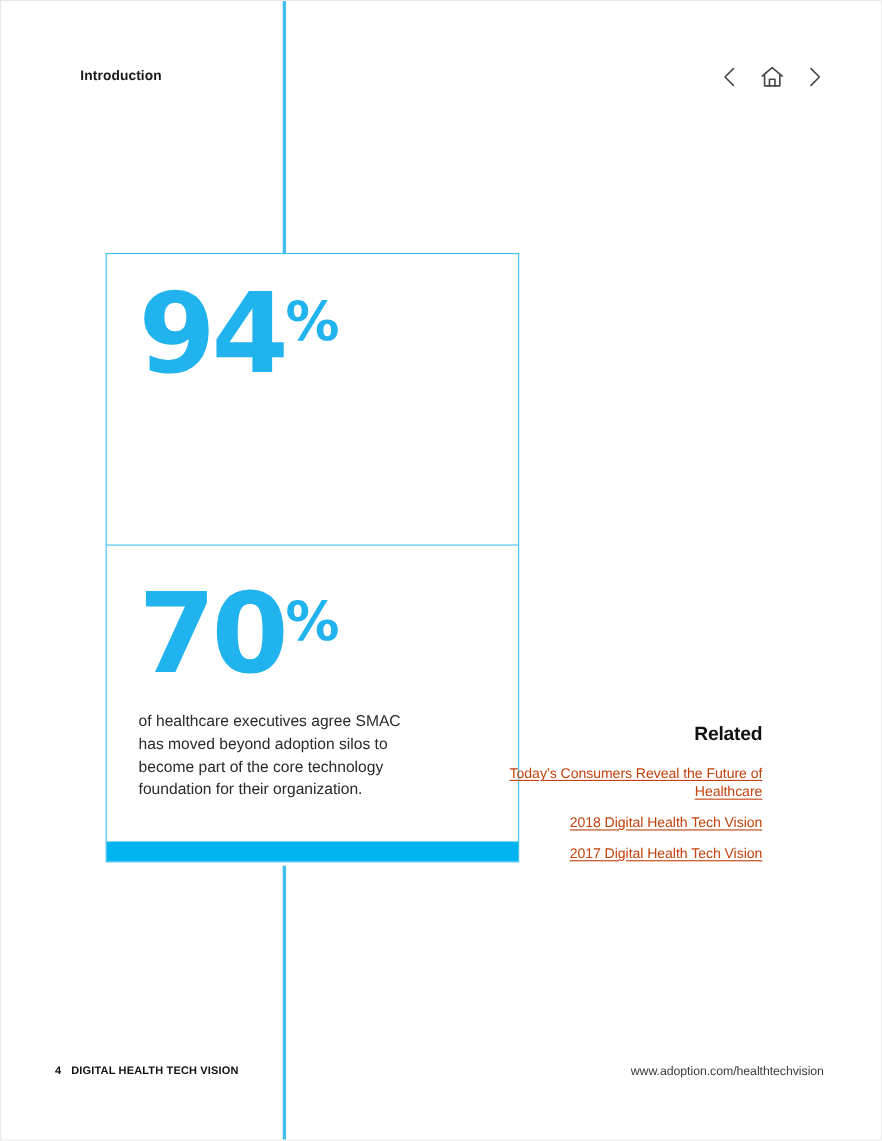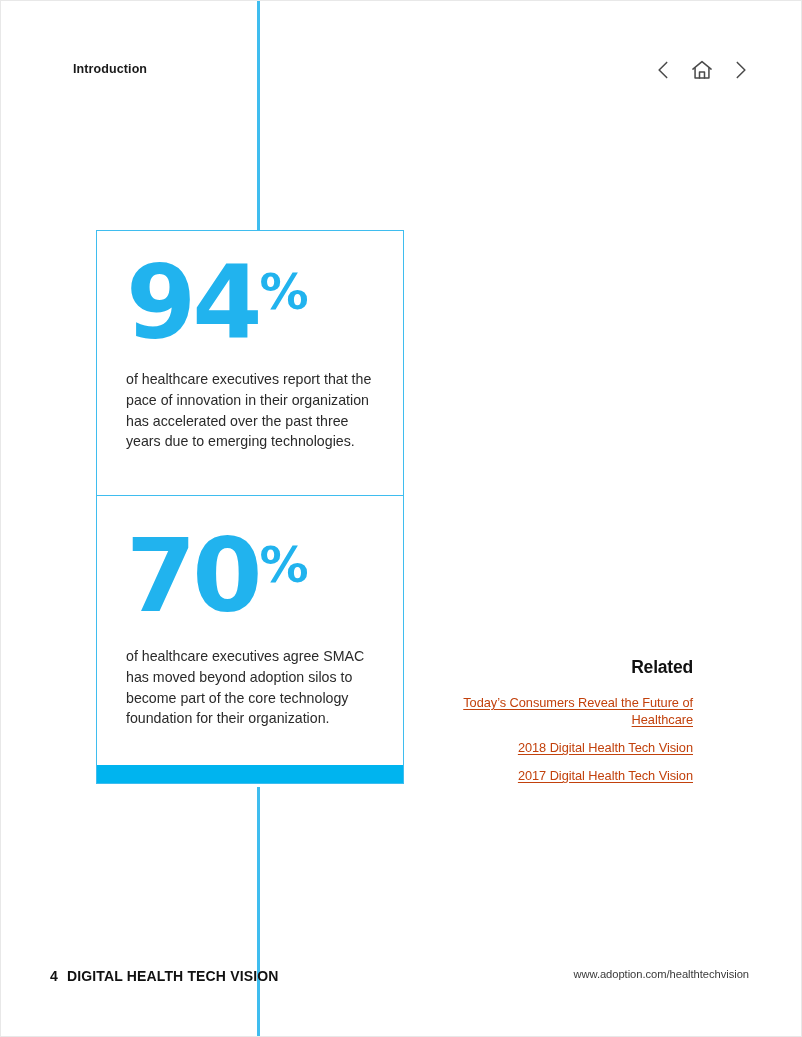--- a/index.html
+++ b/index.html
@@ -59,21 +59,21 @@
     color: #4a4a4a;
     cursor: pointer;
   }
   .nav-icons .ico svg { display: block; width: 100%; height: 100%; }
 
   
   .stat-stack {
     position: absolute;
     left: 95px;
     top: 229px;
-    width: 308px;
+    width: 376px;
     box-sizing: border-box;
     border: 1.6px solid #3fbdef;
     background: #ffffff;
   }
   .stat-card {
     box-sizing: border-box;
     padding: 22px 29px 26px 29px;
   }
   .stat-card.first  { height: 265px; border-bottom: 1.6px solid #3fbdef; }
   .stat-card.second { height: 269px; }
@@ -140,21 +140,21 @@
     cursor: pointer;
     letter-spacing: -0.05px;
   }
   .related-link:last-child { margin-bottom: 4px; }
 
   
   .footer-left {
     position: absolute;
     left: 49px;
     top: 967px;
-    font-size: 14px;
+    font-size: 10px;
     font-weight: bold;
     color: #111111;
     letter-spacing: 0.15px;
     text-align: center;
   }
   .footer-left .pagenum { margin-right: 9px; }
   .footer-url {
     position: absolute;
     right: 52px;
     top: 967px;
@@ -190,21 +190,20 @@
       <svg viewBox="0 0 24 24" fill="none" stroke="currentColor" stroke-width="1.4" stroke-linecap="round" stroke-linejoin="round">
         <polyline points="9.5,5 16.5,12 9.5,19"></polyline>
       </svg>
     </span>
   </div>
 
   <div class="stat-stack">
 
     <div class="stat-card first">
       <div class="stat-number"><span>94</span><span class="pct">%</span></div>
-      <div class="stat-text">of healthcare executives report that the pace of innovation in their organization has accelerated over the past three years due to emerging technologies.</div>
     </div>
 
     <div class="stat-card second">
       <div class="stat-number"><span>70</span><span class="pct">%</span></div>
       <div class="stat-text">of healthcare executives agree SMAC has moved beyond adoption silos to become part of the core technology foundation for their organization.</div>
     </div>
 
     <div class="stat-footer-bar"></div>
   </div>
 

